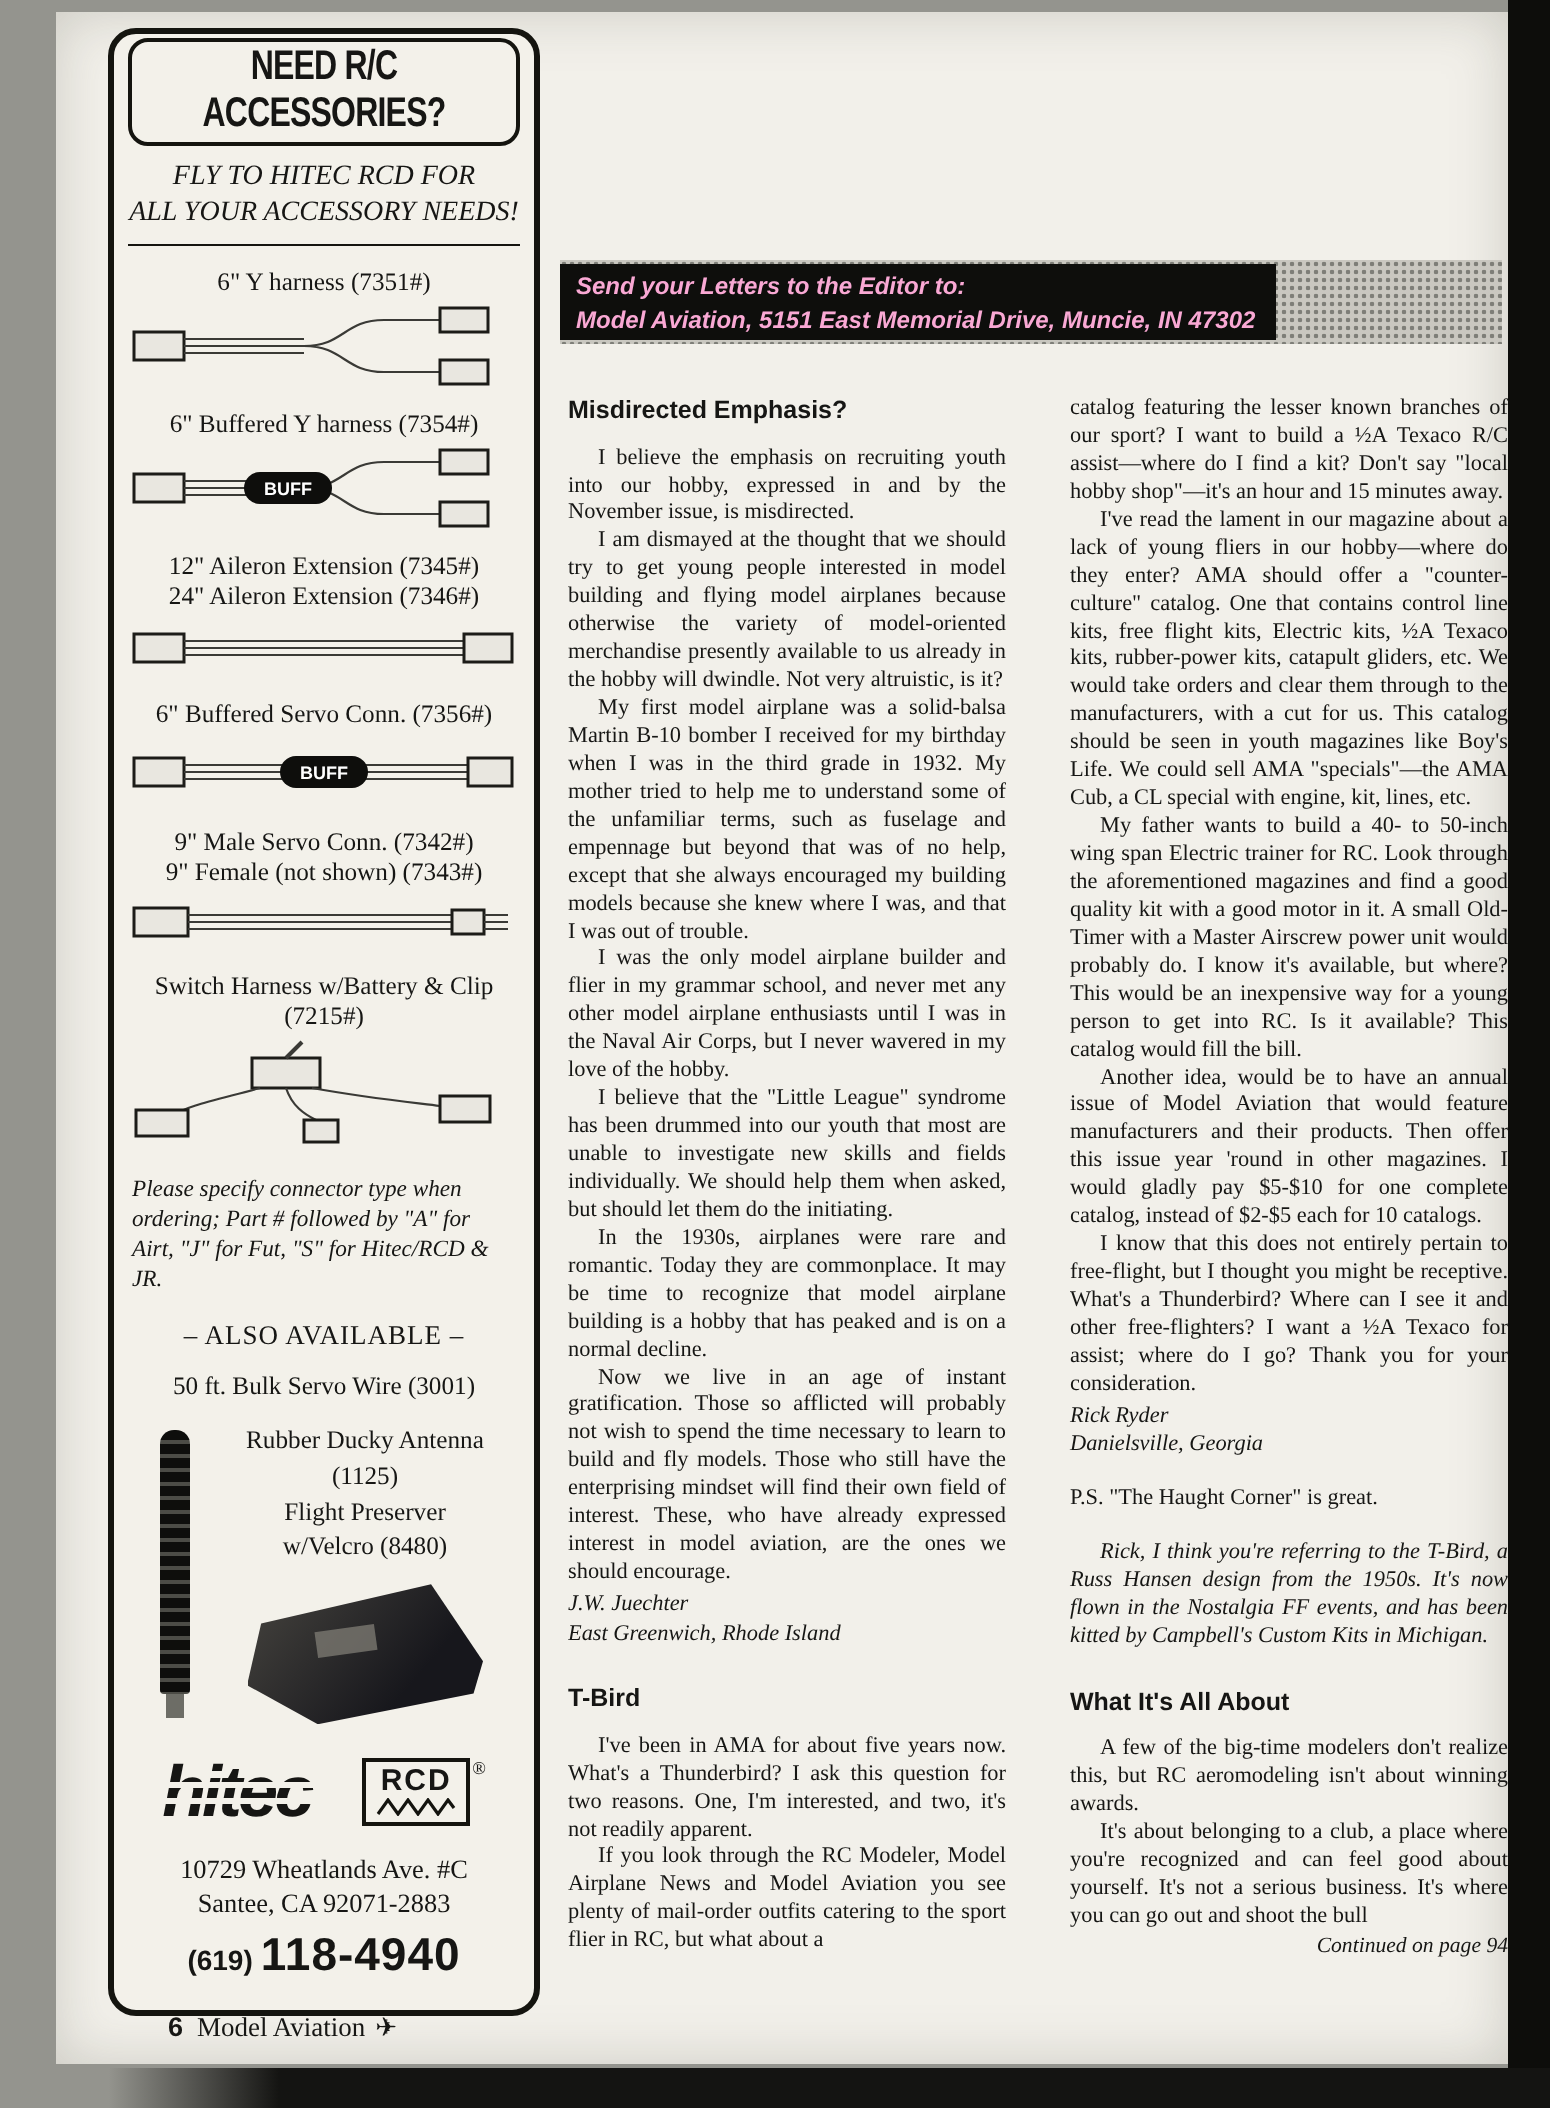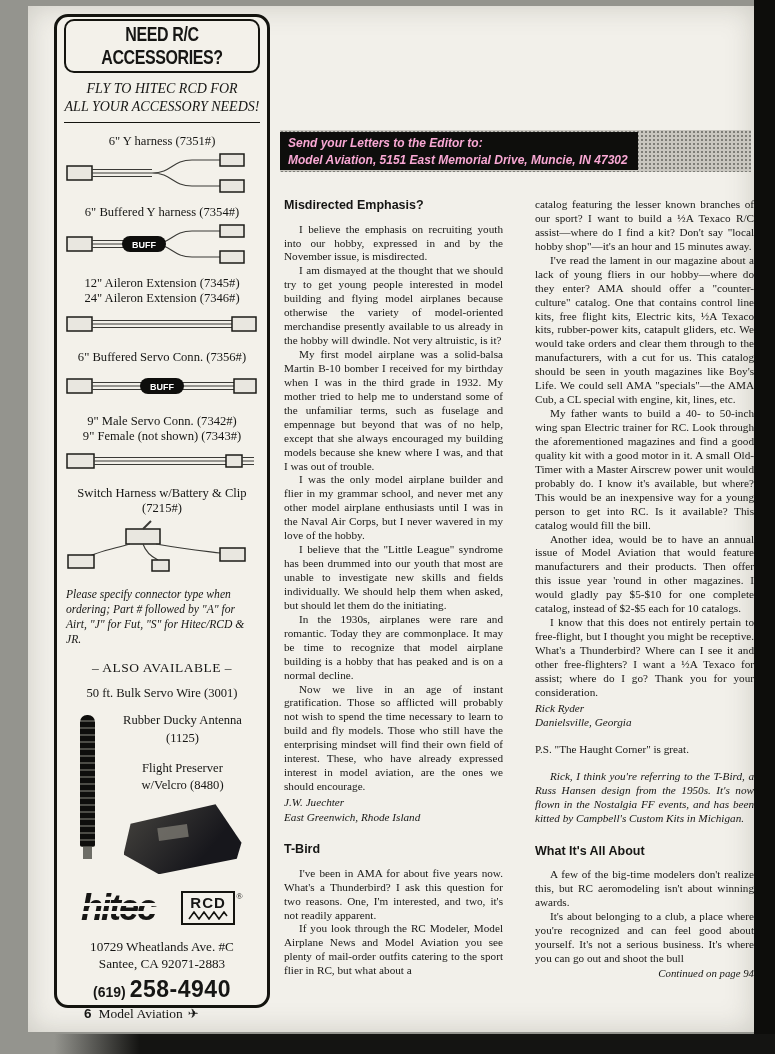--- a/index.html
+++ b/index.html
@@ -178,21 +178,21 @@
     <div class="ad-note">Please specify connector type when ordering; Part # followed by "A" for Airt, "J" for Fut, "S" for Hitec/RCD &amp; JR.</div>
 
     <div class="also-head">– ALSO AVAILABLE –</div>
     <div class="bulk">50 ft. Bulk Servo Wire (3001)</div>
 
     <div class="also-row">
       <div class="antenna"></div>
       <div class="also-right">
         <div class="also-label">Rubber Ducky Antenna</div>
         <div class="also-label">(1125)</div>
-        <div class="also-label" style="margin-top:14px">Flight Preserver</div>
+        <div class="also-label" style="margin-top:2px">Flight Preserver</div>
         <div class="also-label">w/Velcro (8480)</div>
         <div class="preserver"></div>
       </div>
     </div>
 
     <div class="brand-row">
       <span class="hitec-logo">hitec</span>
       <span>
         <span class="rcd-box">
           <span class="rcd-text">RCD</span>
@@ -201,21 +201,21 @@
           </svg>
         </span><sup class="rcd-reg">®</sup>
       </span>
     </div>
 
     <div class="ad-address">
       <div>10729 Wheatlands Ave. #C</div>
       <div>Santee, CA 92071-2883</div>
     </div>
     <div class="ad-phone">
-      <span class="phone-prefix">(619)</span><span class="phone-big">258-4940</span>
+      <span class="phone-prefix">(619)</span><span class="phone-big">118-4940</span>
     </div>
   </aside>
 
 
   <div class="banner-wrap">
     <div class="banner">
       <div>Send your Letters to the Editor to:</div>
       <div>Model Aviation, 5151 East Memorial Drive, Muncie, IN  47302</div>
     </div>
   </div>

